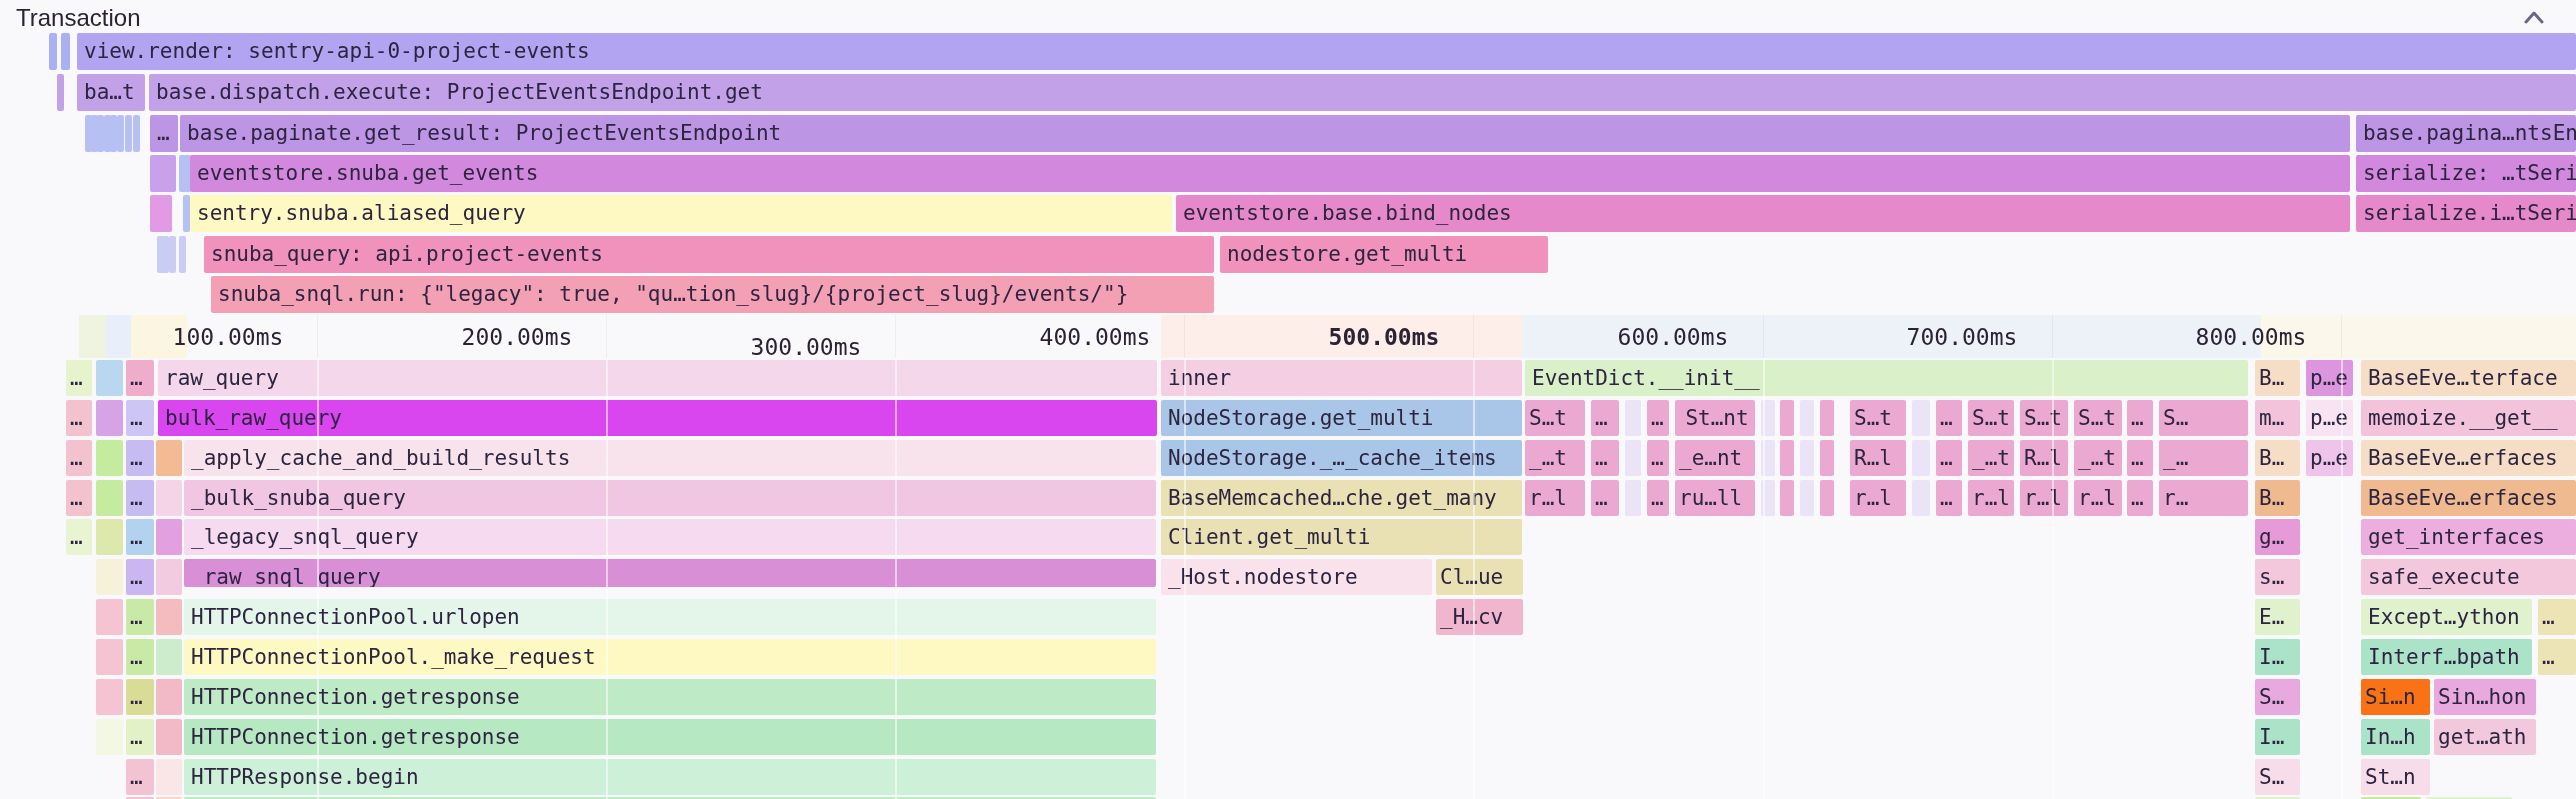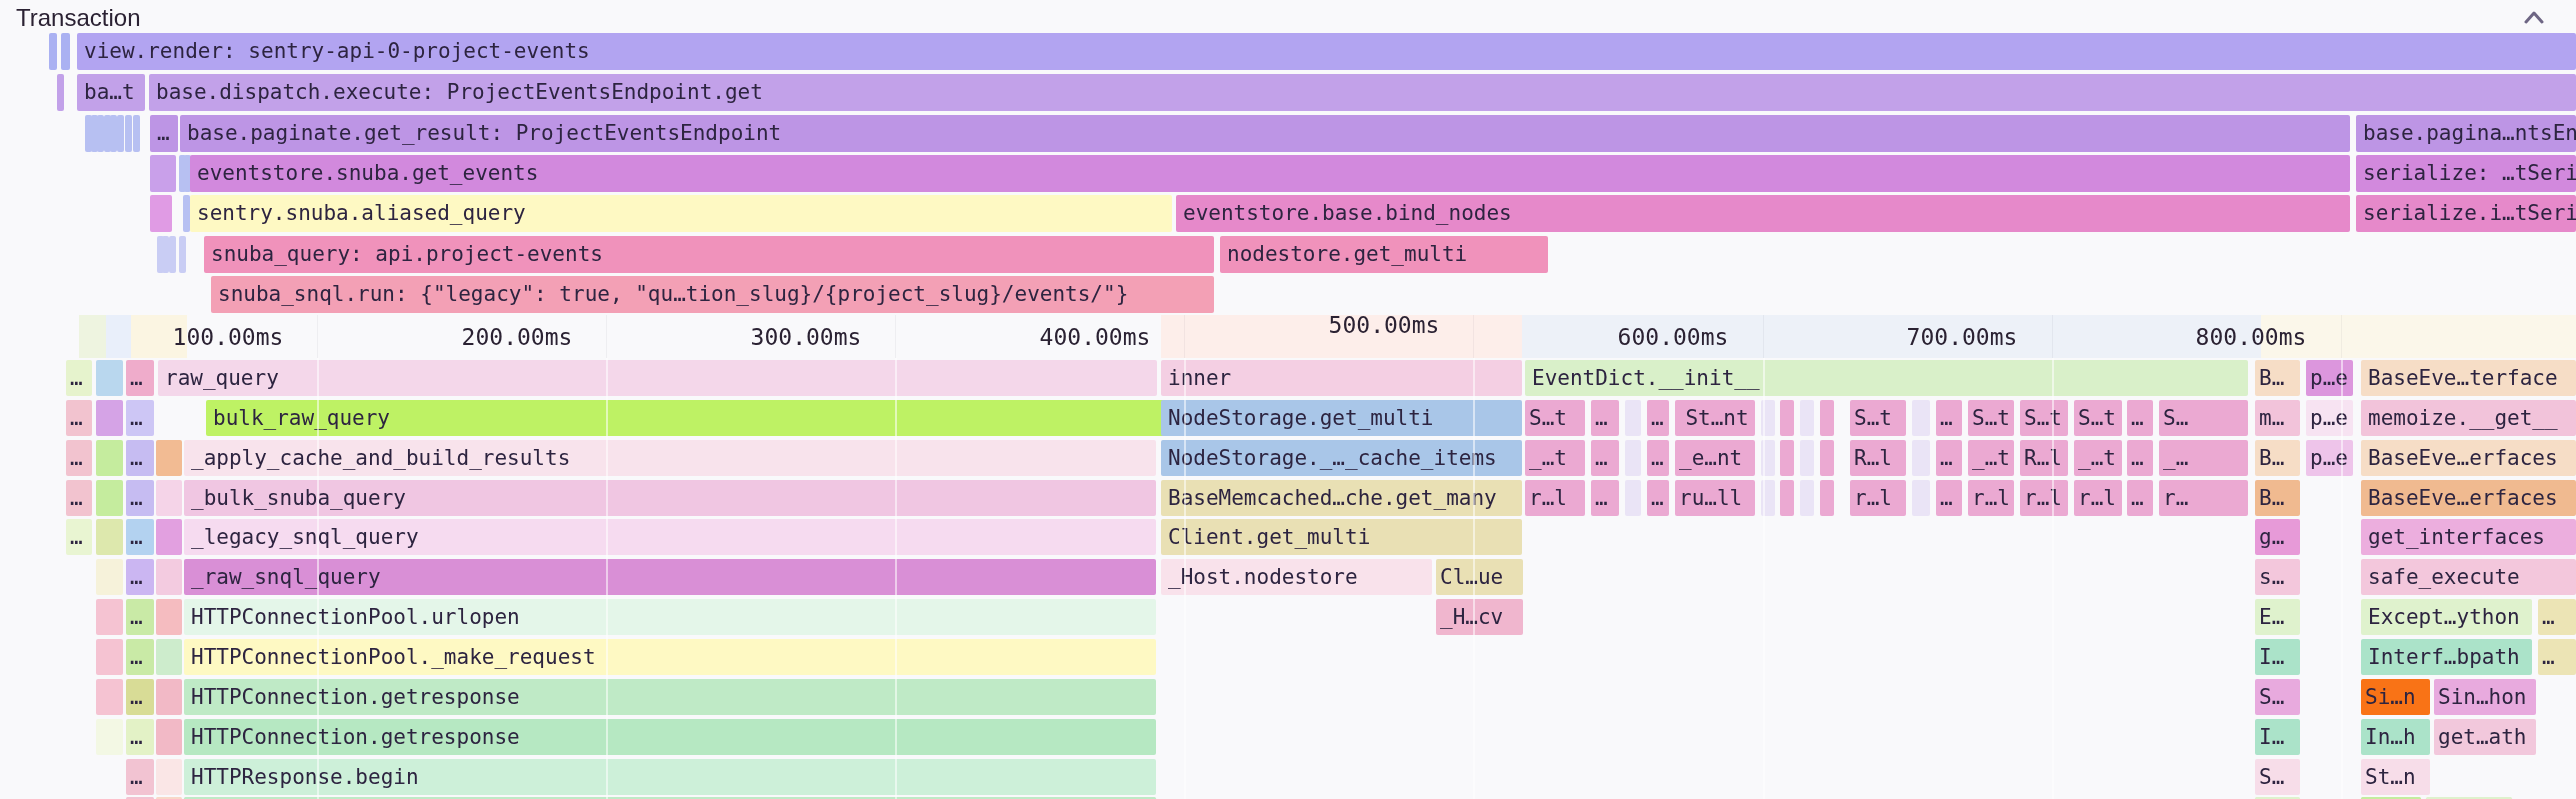--- a/index.html
+++ b/index.html
@@ -72,21 +72,21 @@
     <div class="block small" style="left: 126px; top: 360px; width: 28px; height: 36px; line-height: 36px; background: rgb(239, 172, 203); z-index: 1;">…</div>
     <div class="block" style="left: 158px; top: 360px; width: 999px; height: 36px; line-height: 36px; background: rgb(244, 215, 234); z-index: 1;">raw_query</div>
     <div class="block" style="left: 1161px; top: 360px; width: 361px; height: 36px; line-height: 36px; background: rgb(244, 207, 227); z-index: 1;">inner</div>
     <div class="block" style="left: 1525px; top: 360px; width: 723px; height: 36px; line-height: 36px; background: rgb(217, 240, 201); z-index: 1;">EventDict.__init__</div>
     <div class="block small" style="left: 2255px; top: 360px; width: 45px; height: 36px; line-height: 36px; background: rgb(246, 221, 198); z-index: 1;">B…</div>
     <div class="block small" style="left: 2306px; top: 360px; width: 47px; height: 36px; line-height: 36px; background: rgb(220, 150, 221); z-index: 1;">p…e</div>
     <div class="block" style="left: 2361px; top: 360px; width: 215px; height: 36px; line-height: 36px; background: rgb(246, 221, 198); z-index: 1;">BaseEve…terface</div>
     <div class="block small" style="left: 66px; top: 400px; width: 26px; height: 36px; line-height: 36px; background: rgb(242, 195, 207); z-index: 1;">…</div>
     <div class="block" style="left: 96px; top: 400px; width: 27px; height: 36px; line-height: 36px; background: rgb(213, 163, 230); z-index: 1;"></div>
     <div class="block small" style="left: 126px; top: 400px; width: 28px; height: 36px; line-height: 36px; background: rgb(205, 198, 245); z-index: 1;">…</div>
-    <div class="block" style="left: 158px; top: 400px; width: 999px; height: 36px; line-height: 36px; background: #bef264; z-index: 1; margin-left: 48px;">bulk_raw_query</div>
+    <div class="block" style="left: 158px; top: 400px; width: 999px; height: 36px; line-height: 36px; background: #d946ef; z-index: 1;">bulk_raw_query</div>
     <div class="block" style="left: 1161px; top: 400px; width: 361px; height: 36px; line-height: 36px; background: rgb(169, 198, 232); z-index: 1;">NodeStorage.get_multi</div>
     <div class="block small" style="left: 1525px; top: 400px; width: 60px; height: 36px; line-height: 36px; background: rgb(235, 169, 210); z-index: 1;">S…t</div>
     <div class="block small" style="left: 1591px; top: 400px; width: 28px; height: 36px; line-height: 36px; background: rgb(235, 169, 210); z-index: 1;">…</div>
     <div class="block" style="left: 1625px; top: 400px; width: 16px; height: 36px; line-height: 36px; background: rgb(234, 228, 246); z-index: 1;"></div>
     <div class="block small" style="left: 1647px; top: 400px; width: 22px; height: 36px; line-height: 36px; background: rgb(235, 169, 210); z-index: 1;">…</div>
     <div class="block small" style="left: 1675px; top: 400px; width: 80px; height: 36px; line-height: 36px; background: rgb(235, 169, 210); z-index: 1; text-align: center;">St…nt</div>
     <div class="block" style="left: 1761px; top: 400px; width: 14px; height: 36px; line-height: 36px; background: rgb(234, 228, 246); z-index: 1;"></div>
     <div class="block" style="left: 1780px; top: 400px; width: 14px; height: 36px; line-height: 36px; background: rgb(235, 169, 210); z-index: 1;"></div>
     <div class="block" style="left: 1800px; top: 400px; width: 14px; height: 36px; line-height: 36px; background: rgb(234, 228, 246); z-index: 1;"></div>
     <div class="block" style="left: 1820px; top: 400px; width: 14px; height: 36px; line-height: 36px; background: rgb(235, 169, 210); z-index: 1;"></div>
@@ -156,21 +156,21 @@
     <div class="block" style="left: 96px; top: 519px; width: 27px; height: 36px; line-height: 36px; background: rgb(221, 232, 173); z-index: 1;"></div>
     <div class="block small" style="left: 126px; top: 519px; width: 28px; height: 36px; line-height: 36px; background: rgb(179, 210, 240); z-index: 1;">…</div>
     <div class="block" style="left: 156px; top: 519px; width: 26px; height: 36px; line-height: 36px; background: rgb(226, 160, 224); z-index: 1;"></div>
     <div class="block" style="left: 184px; top: 519px; width: 972px; height: 36px; line-height: 36px; background: rgb(246, 219, 240); z-index: 1;">_legacy_snql_query</div>
     <div class="block" style="left: 1161px; top: 519px; width: 361px; height: 36px; line-height: 36px; background: rgb(233, 224, 180); z-index: 1;">Client.get_multi</div>
     <div class="block small" style="left: 2255px; top: 519px; width: 45px; height: 36px; line-height: 36px; background: rgb(231, 154, 216); z-index: 1;">g…</div>
     <div class="block" style="left: 2361px; top: 519px; width: 215px; height: 36px; line-height: 36px; background: rgb(236, 174, 222); z-index: 1;">get_interfaces</div>
     <div class="block" style="left: 96px; top: 559px; width: 27px; height: 36px; line-height: 36px; background: rgb(246, 242, 218); z-index: 1;"></div>
     <div class="block small" style="left: 126px; top: 559px; width: 28px; height: 36px; line-height: 36px; background: rgb(203, 182, 242); z-index: 1;">…</div>
     <div class="block" style="left: 156px; top: 559px; width: 26px; height: 36px; line-height: 36px; background: rgb(243, 203, 224); z-index: 1;"></div>
-    <div class="block" style="left: 184px; top: 559px; width: 972px; height: 36px; line-height: 36px; background: rgb(217, 143, 214); z-index: 1;">_raw_snql_query</div>
+    <div class="block" style="left: 184px; top: 559px; width: 972px; height: 28px; line-height: 36px; background: rgb(217, 143, 214); z-index: 1;">_raw_snql_query</div>
     <div class="block" style="left: 1161px; top: 559px; width: 271px; height: 36px; line-height: 36px; background: rgb(249, 226, 235); z-index: 1;">_Host.nodestore</div>
     <div class="block small" style="left: 1436px; top: 559px; width: 87px; height: 36px; line-height: 36px; background: rgb(233, 224, 180); z-index: 1;">Cl…ue</div>
     <div class="block small" style="left: 2255px; top: 559px; width: 45px; height: 36px; line-height: 36px; background: rgb(243, 199, 220); z-index: 1;">s…</div>
     <div class="block" style="left: 2361px; top: 559px; width: 215px; height: 36px; line-height: 36px; background: rgb(243, 199, 220); z-index: 1;">safe_execute</div>
     <div class="block" style="left: 96px; top: 599px; width: 27px; height: 36px; line-height: 36px; background: rgb(245, 195, 210); z-index: 1;"></div>
     <div class="block small" style="left: 126px; top: 599px; width: 28px; height: 36px; line-height: 36px; background: rgb(201, 234, 166); z-index: 1;">…</div>
     <div class="block" style="left: 156px; top: 599px; width: 26px; height: 36px; line-height: 36px; background: rgb(245, 188, 192); z-index: 1;"></div>
     <div class="block" style="left: 184px; top: 599px; width: 972px; height: 36px; line-height: 36px; background: rgb(228, 246, 233); z-index: 1;">HTTPConnectionPool.urlopen</div>
     <div class="block small" style="left: 1436px; top: 599px; width: 87px; height: 36px; line-height: 36px; background: rgb(240, 182, 206); z-index: 1;">_H…cv</div>
     <div class="block small" style="left: 2255px; top: 599px; width: 45px; height: 36px; line-height: 36px; background: rgb(223, 242, 205); z-index: 1;">E…</div>
@@ -219,20 +219,20 @@
     <div class="gridline" style="left: 1473px; top: 358px; height: 442px;"></div>
     <div class="gridline2" style="left: 1473px; top: 315px; height: 43px;"></div>
     <div class="gridline" style="left: 1763px; top: 358px; height: 442px;"></div>
     <div class="gridline2" style="left: 1763px; top: 315px; height: 43px;"></div>
     <div class="gridline" style="left: 2052px; top: 358px; height: 442px;"></div>
     <div class="gridline2" style="left: 2052px; top: 315px; height: 43px;"></div>
     <div class="gridline" style="left: 2341px; top: 358px; height: 442px;"></div>
     <div class="gridline2" style="left: 2341px; top: 315px; height: 43px;"></div>
     <div class="axis-label" style="left: 148px; top: 324px;">100.00ms</div>
     <div class="axis-label" style="left: 437px; top: 324px;">200.00ms</div>
-    <div class="axis-label" style="left: 726px; top: 324px; text-align: center;">300.00ms</div>
+    <div class="axis-label" style="left: 726px; top: 334px; text-align: center;">300.00ms</div>
     <div class="axis-label" style="left: 1015px; top: 324px;">400.00ms</div>
-    <div class="axis-label" style="left: 1304px; top: 312px;">500.00ms</div>
+    <div class="axis-label" style="left: 1304px; top: 324px; font-weight: bold;">500.00ms</div>
     <div class="axis-label" style="left: 1593px; top: 324px;">600.00ms</div>
     <div class="axis-label" style="left: 1882px; top: 324px;">700.00ms</div>
     <div class="axis-label" style="left: 2171px; top: 324px;">800.00ms</div>
   </div>
 
 
 </body></html>

